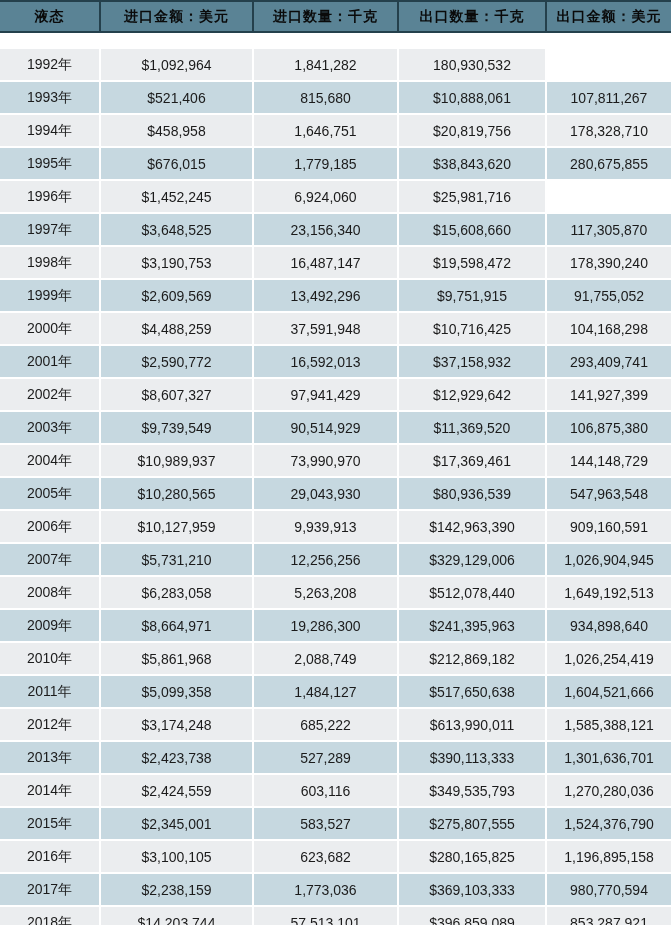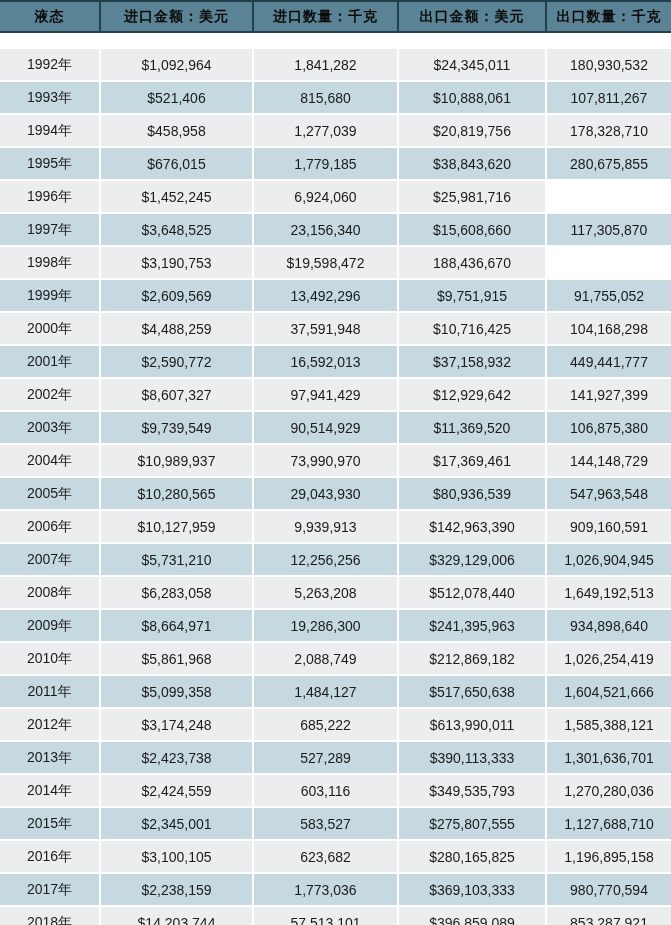--- a/index.html
+++ b/index.html
@@ -61,44 +61,43 @@
   .row:nth-child(even) .cell{background:var(--row-blue);}
 </style>
 </head>
 <body>
 
 <div class="table">
   <div class="header-row">
     <div class="header-cell">液态</div>
     <div class="header-cell">进口金额：美元</div>
     <div class="header-cell">进口数量：千克</div>
+    <div class="header-cell">出口数量：千克</div>
     <div class="header-cell">出口金额：美元</div>
-    <div class="header-cell">出口数量：千克</div>
   </div>
   <div class="table-body">
   <div class="row">
     <div class="cell">1992年</div>
     <div class="cell">$1,092,964</div>
     <div class="cell">1,841,282</div>
-    <div class="cell">$24,345,011</div>
     <div class="cell">180,930,532</div>
   </div>
 
   <div class="row">
     <div class="cell">1993年</div>
     <div class="cell">$521,406</div>
     <div class="cell">815,680</div>
     <div class="cell">$10,888,061</div>
     <div class="cell">107,811,267</div>
   </div>
 
   <div class="row">
     <div class="cell">1994年</div>
     <div class="cell">$458,958</div>
-    <div class="cell">1,277,039</div>
+    <div class="cell">1,646,751</div>
     <div class="cell">$20,819,756</div>
     <div class="cell">178,328,710</div>
   </div>
 
   <div class="row">
     <div class="cell">1995年</div>
     <div class="cell">$676,015</div>
     <div class="cell">1,779,185</div>
     <div class="cell">$38,843,620</div>
     <div class="cell">280,675,855</div>
@@ -115,22 +114,23 @@
     <div class="cell">1997年</div>
     <div class="cell">$3,648,525</div>
     <div class="cell">23,156,340</div>
     <div class="cell">$15,608,660</div>
     <div class="cell">117,305,870</div>
   </div>
 
   <div class="row">
     <div class="cell">1998年</div>
     <div class="cell">$3,190,753</div>
+    <div class="cell">16,487,147</div>
     <div class="cell">$19,598,472</div>
-    <div class="cell">188,436,670</div>
+    <div class="cell">178,390,240</div>
   </div>
 
   <div class="row">
     <div class="cell">1999年</div>
     <div class="cell">$2,609,569</div>
     <div class="cell">13,492,296</div>
     <div class="cell">$9,751,915</div>
     <div class="cell">91,755,052</div>
   </div>
 
@@ -140,21 +140,21 @@
     <div class="cell">37,591,948</div>
     <div class="cell">$10,716,425</div>
     <div class="cell">104,168,298</div>
   </div>
 
   <div class="row">
     <div class="cell">2001年</div>
     <div class="cell">$2,590,772</div>
     <div class="cell">16,592,013</div>
     <div class="cell">$37,158,932</div>
-    <div class="cell">449,441,777</div>
+    <div class="cell">293,409,741</div>
   </div>
 
   <div class="row">
     <div class="cell">2002年</div>
     <div class="cell">$8,607,327</div>
     <div class="cell">97,941,429</div>
     <div class="cell">$12,929,642</div>
     <div class="cell">141,927,399</div>
   </div>
 
@@ -252,21 +252,21 @@
     <div class="cell">603,116</div>
     <div class="cell">$349,535,793</div>
     <div class="cell">1,270,280,036</div>
   </div>
 
   <div class="row">
     <div class="cell">2015年</div>
     <div class="cell">$2,345,001</div>
     <div class="cell">583,527</div>
     <div class="cell">$275,807,555</div>
-    <div class="cell">1,127,688,710</div>
+    <div class="cell">1,524,376,790</div>
   </div>
 
   <div class="row">
     <div class="cell">2016年</div>
     <div class="cell">$3,100,105</div>
     <div class="cell">623,682</div>
     <div class="cell">$280,165,825</div>
     <div class="cell">1,196,895,158</div>
   </div>
 

